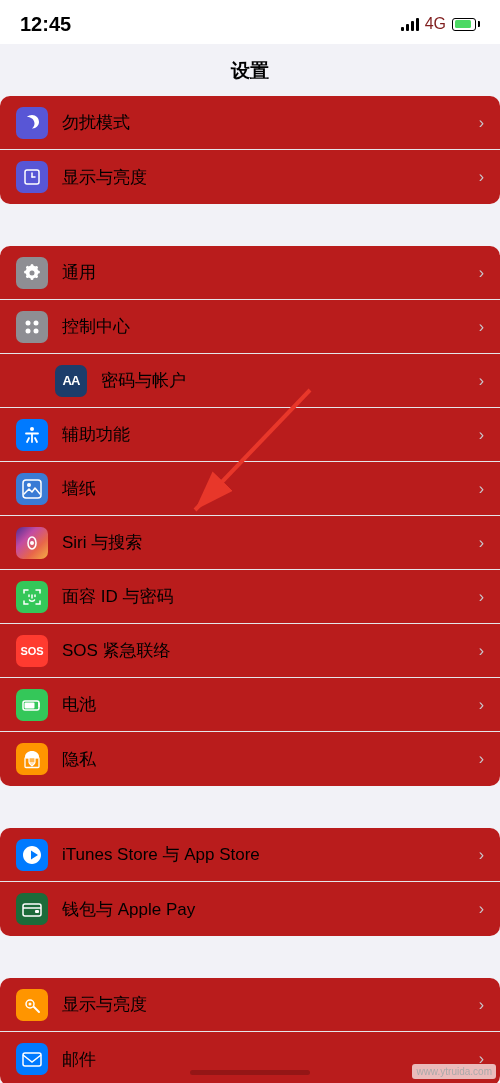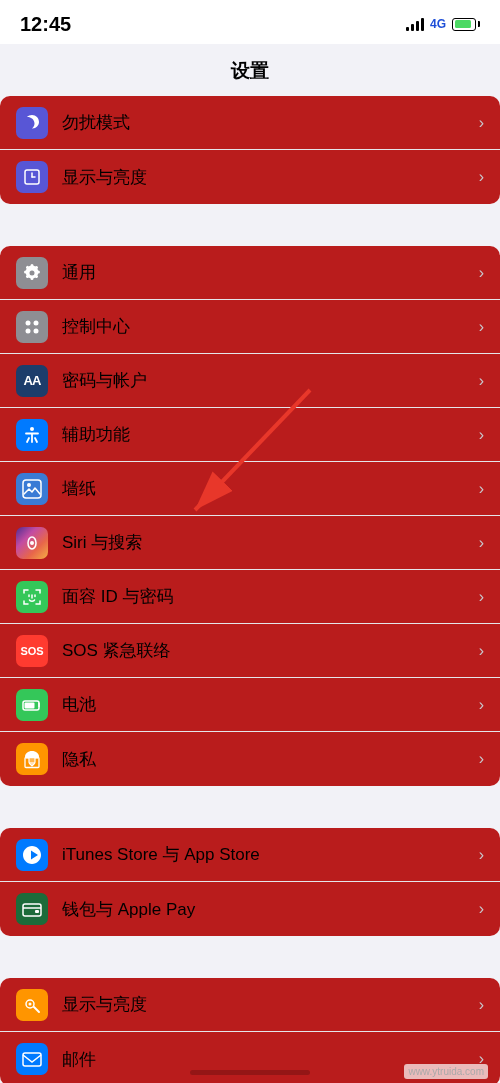--- a/index.html
+++ b/index.html
@@ -35,23 +35,23 @@
       align-items: flex-end;
       gap: 2px;
       height: 14px;
     }
     .signal-bar {
       background: #000;
       border-radius: 1px;
       width: 3px;
     }
     .network-label {
-      font-size: 12px;
-      font-weight: 700;
-      color: #1d4ed8;
+      font-size: 16px;
+      font-weight: 400;
+      color: #7f1d1d;
     }
     .battery-icon {
       display: flex;
       align-items: center;
       gap: 1px;
     }
     .battery-body {
       width: 24px;
       height: 13px;
       border: 1.5px solid #000;
@@ -148,21 +148,21 @@
     .icon-battery-green { background: #34c759; }
     .icon-appstore { background: #007aff; }
     .icon-mail { background: #007aff; }
     .icon-screen-time { background: #5856d6; }
     .icon-dnd { background: #5856d6; }
 
     
     .watermark {
       position: fixed;
       bottom: 4px;
-      right: 12px;
+      right: 4px;
       font-size: 10px;
       color: #aaa;
       background: rgba(255,255,255,0.7);
       padding: 2px 4px;
       border-radius: 3px;
     }
 
     
     .home-indicator {
       position: fixed;
@@ -263,21 +263,21 @@
           <circle cx="14" cy="6" r="2.5" fill="white"></circle>
           <circle cx="6" cy="14" r="2.5" fill="white"></circle>
           <circle cx="14" cy="14" r="2.5" fill="white"></circle>
         </svg>
       </div>
       <span class="item-label">控制中心</span>
       <span class="item-chevron">›</span>
     </div>
 
     <div class="settings-item">
-      <div class="item-icon" style="background:#1c3d6b;">
+      <div class="item-icon" style="background:#1c3d6b;margin-left:39px;">
         <span style="color:white;font-size:13px;font-weight:700;letter-spacing:-1px;">AA</span>
       </div>
       <span class="item-label">密码与帐户</span>
       <span class="item-chevron">›</span>
     </div>
 
     <div class="settings-item">
       <div class="item-icon icon-blue">
         <svg width="22" height="22" viewBox="0 0 22 22" fill="white">
           <circle cx="11" cy="5" r="2"></circle>

